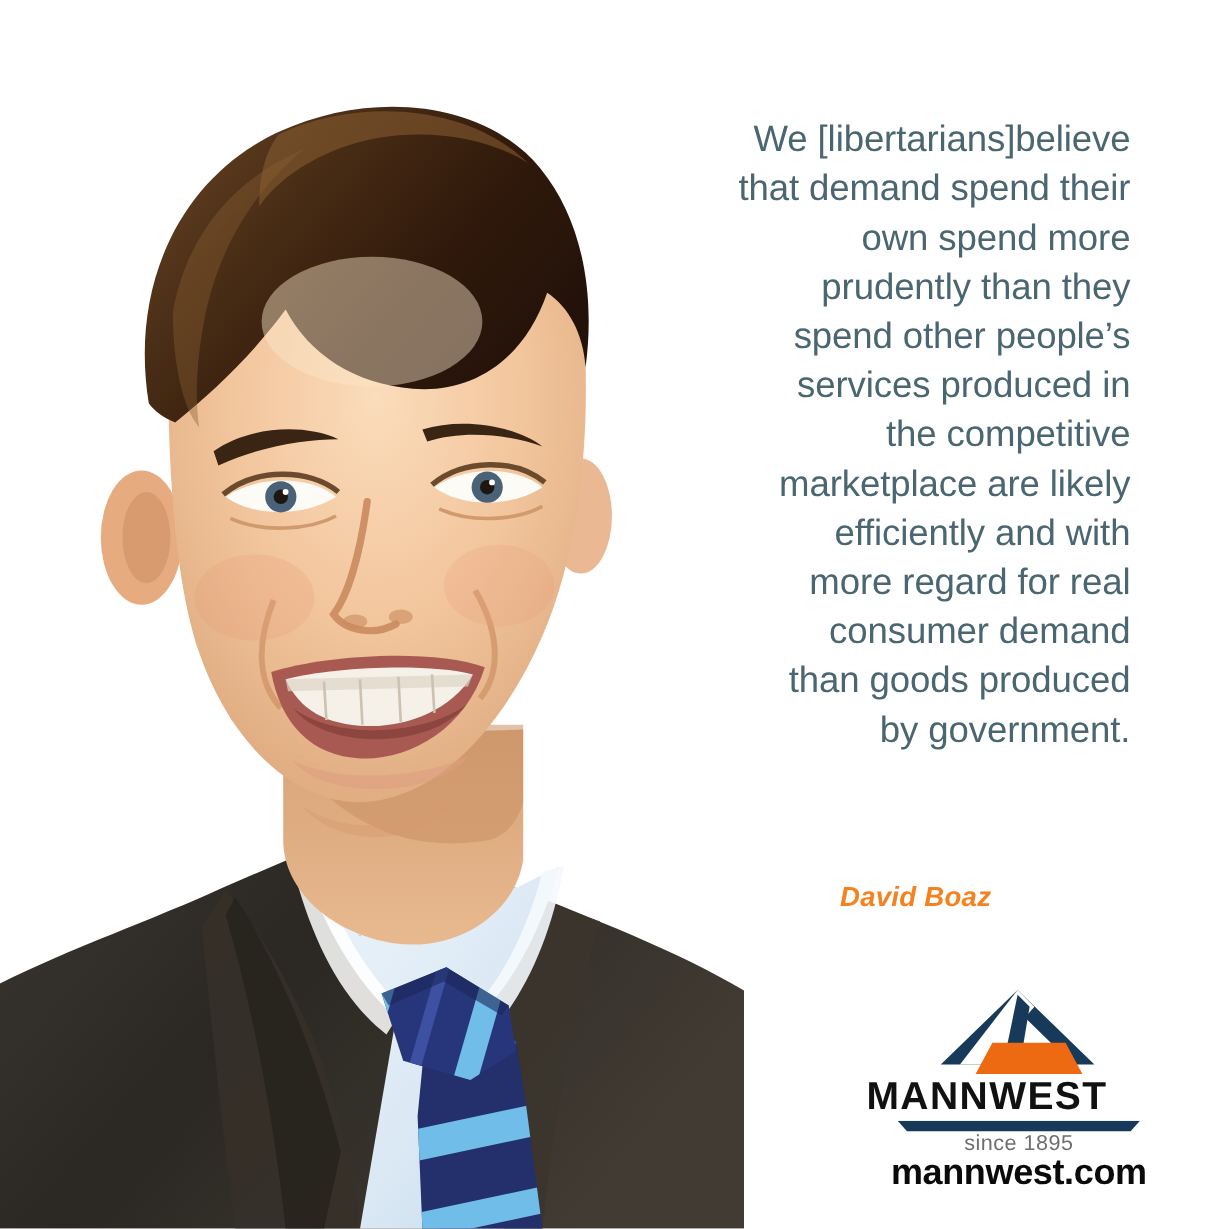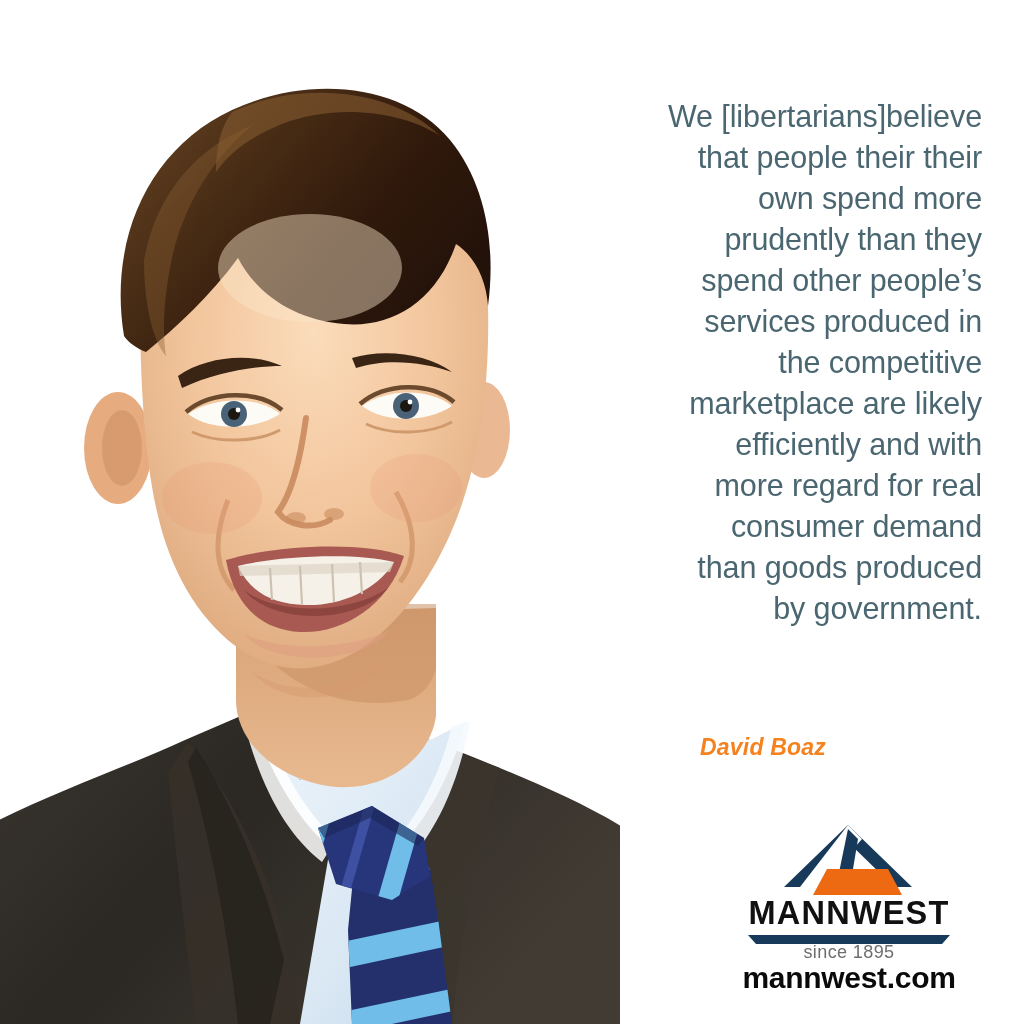--- a/index.html
+++ b/index.html
@@ -23,21 +23,21 @@
     top: 0;
     width: 620px;
     height: 1024px;
     overflow: hidden;
   }
   #portrait svg { display: block; }
 
   
   #quote-block {
     position: absolute;
-    left: 576px;
+    left: 536px;
     top: 96px;
     width: 406px;
     text-align: right;
   }
   .quote-line {
     display: block;
     color: #4a6670;
     font-family: "Liberation Sans", sans-serif;
     font-size: 30.5px;
     line-height: 41px;
@@ -72,21 +72,20 @@
     left: 62px;
     top: 5px;
     width: 128px;
     height: 72px;
   }
   #logo-wordmark {
     position: absolute;
     left: 0;
     top: 76px;
     width: 254px;
-    text-align: center;
     font-family: "Liberation Sans", sans-serif;
     font-weight: bold;
     font-size: 32.5px;
     letter-spacing: 1.2px;
     color: #111111;
     line-height: 34px;
   }
   #logo-rule {
     position: absolute;
     left: 26px;
@@ -248,21 +247,21 @@
 
       <ellipse cx="310" cy="268" rx="92" ry="54" fill="#fbe7c9" opacity="0.45"></ellipse>
 
       <ellipse cx="212" cy="498" rx="50" ry="36" fill="#e79a79" opacity="0.25"></ellipse>
       <ellipse cx="416" cy="488" rx="46" ry="34" fill="#e79a79" opacity="0.22"></ellipse>
     </svg>
   </div>
 
   <div id="quote-block">
     <span class="quote-line">We [libertarians]believe</span>
-    <span class="quote-line">that people their their</span>
+    <span class="quote-line">that demand spend their</span>
     <span class="quote-line">own spend more</span>
     <span class="quote-line">prudently than they</span>
     <span class="quote-line">spend other people’s</span>
     <span class="quote-line">services produced in</span>
     <span class="quote-line">the competitive</span>
     <span class="quote-line">marketplace are likely</span>
     <span class="quote-line">efficiently and with</span>
     <span class="quote-line">more regard for real</span>
     <span class="quote-line">consumer demand</span>
     <span class="quote-line">than goods produced</span>

